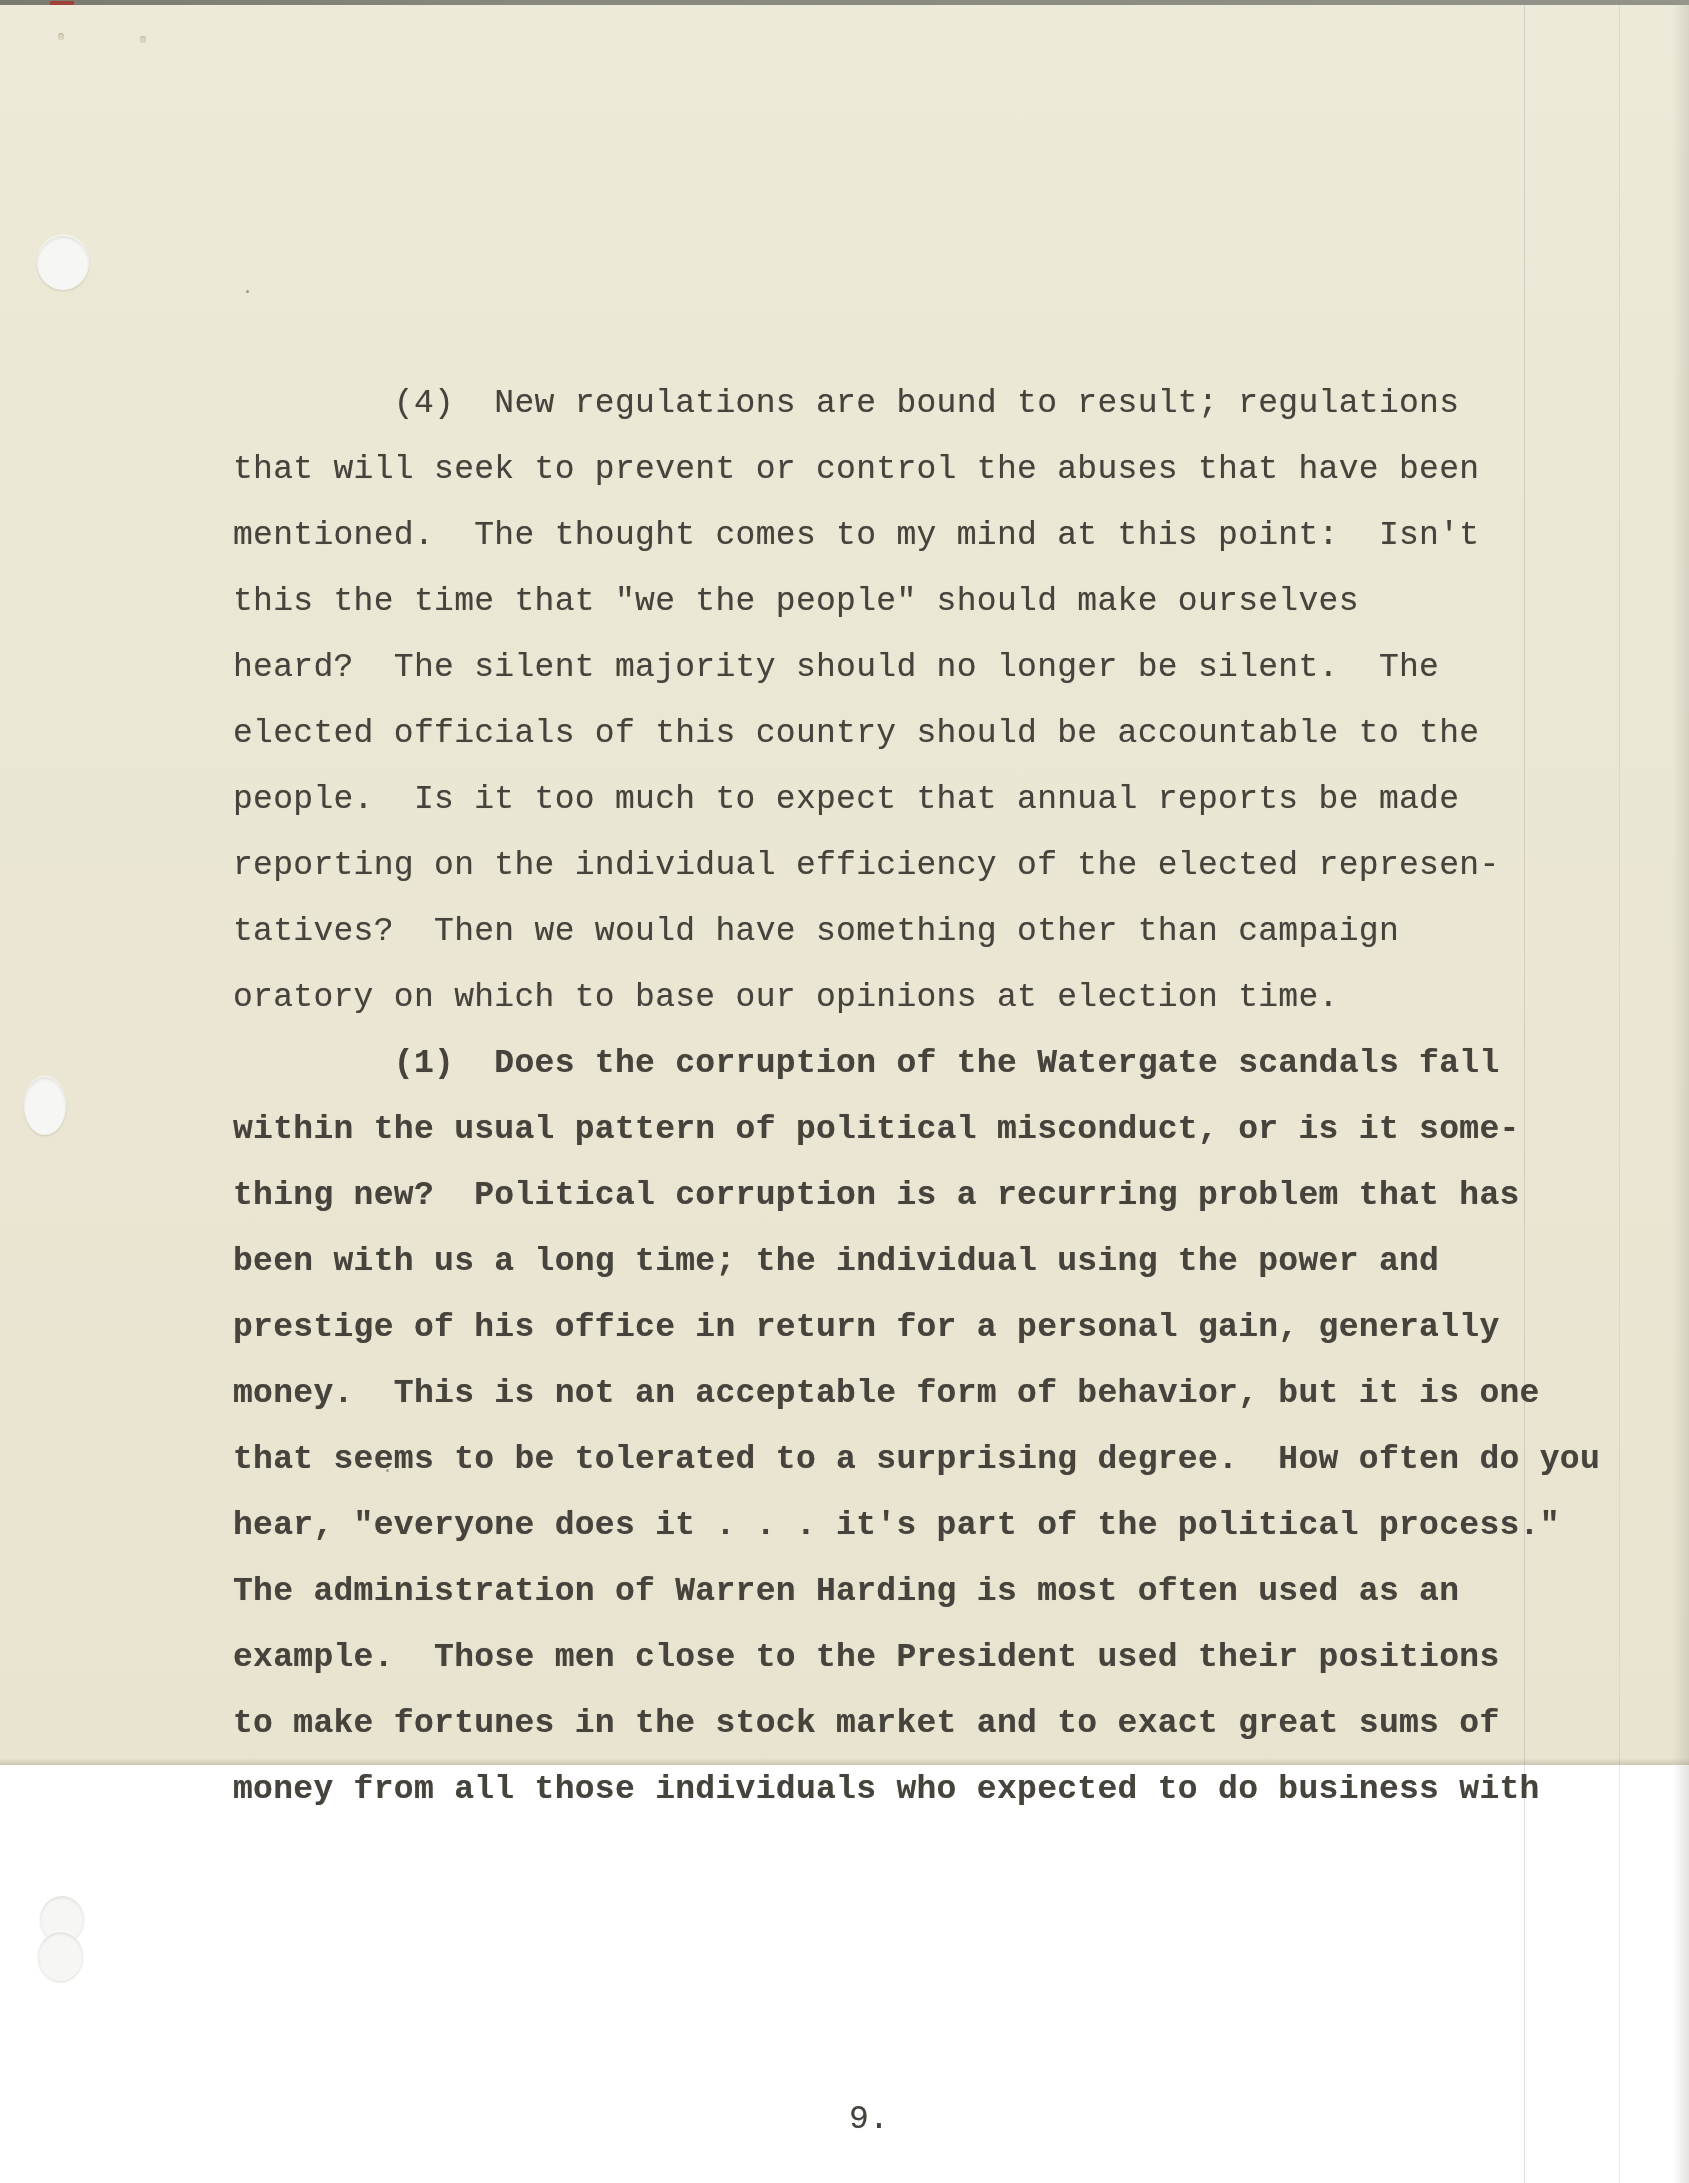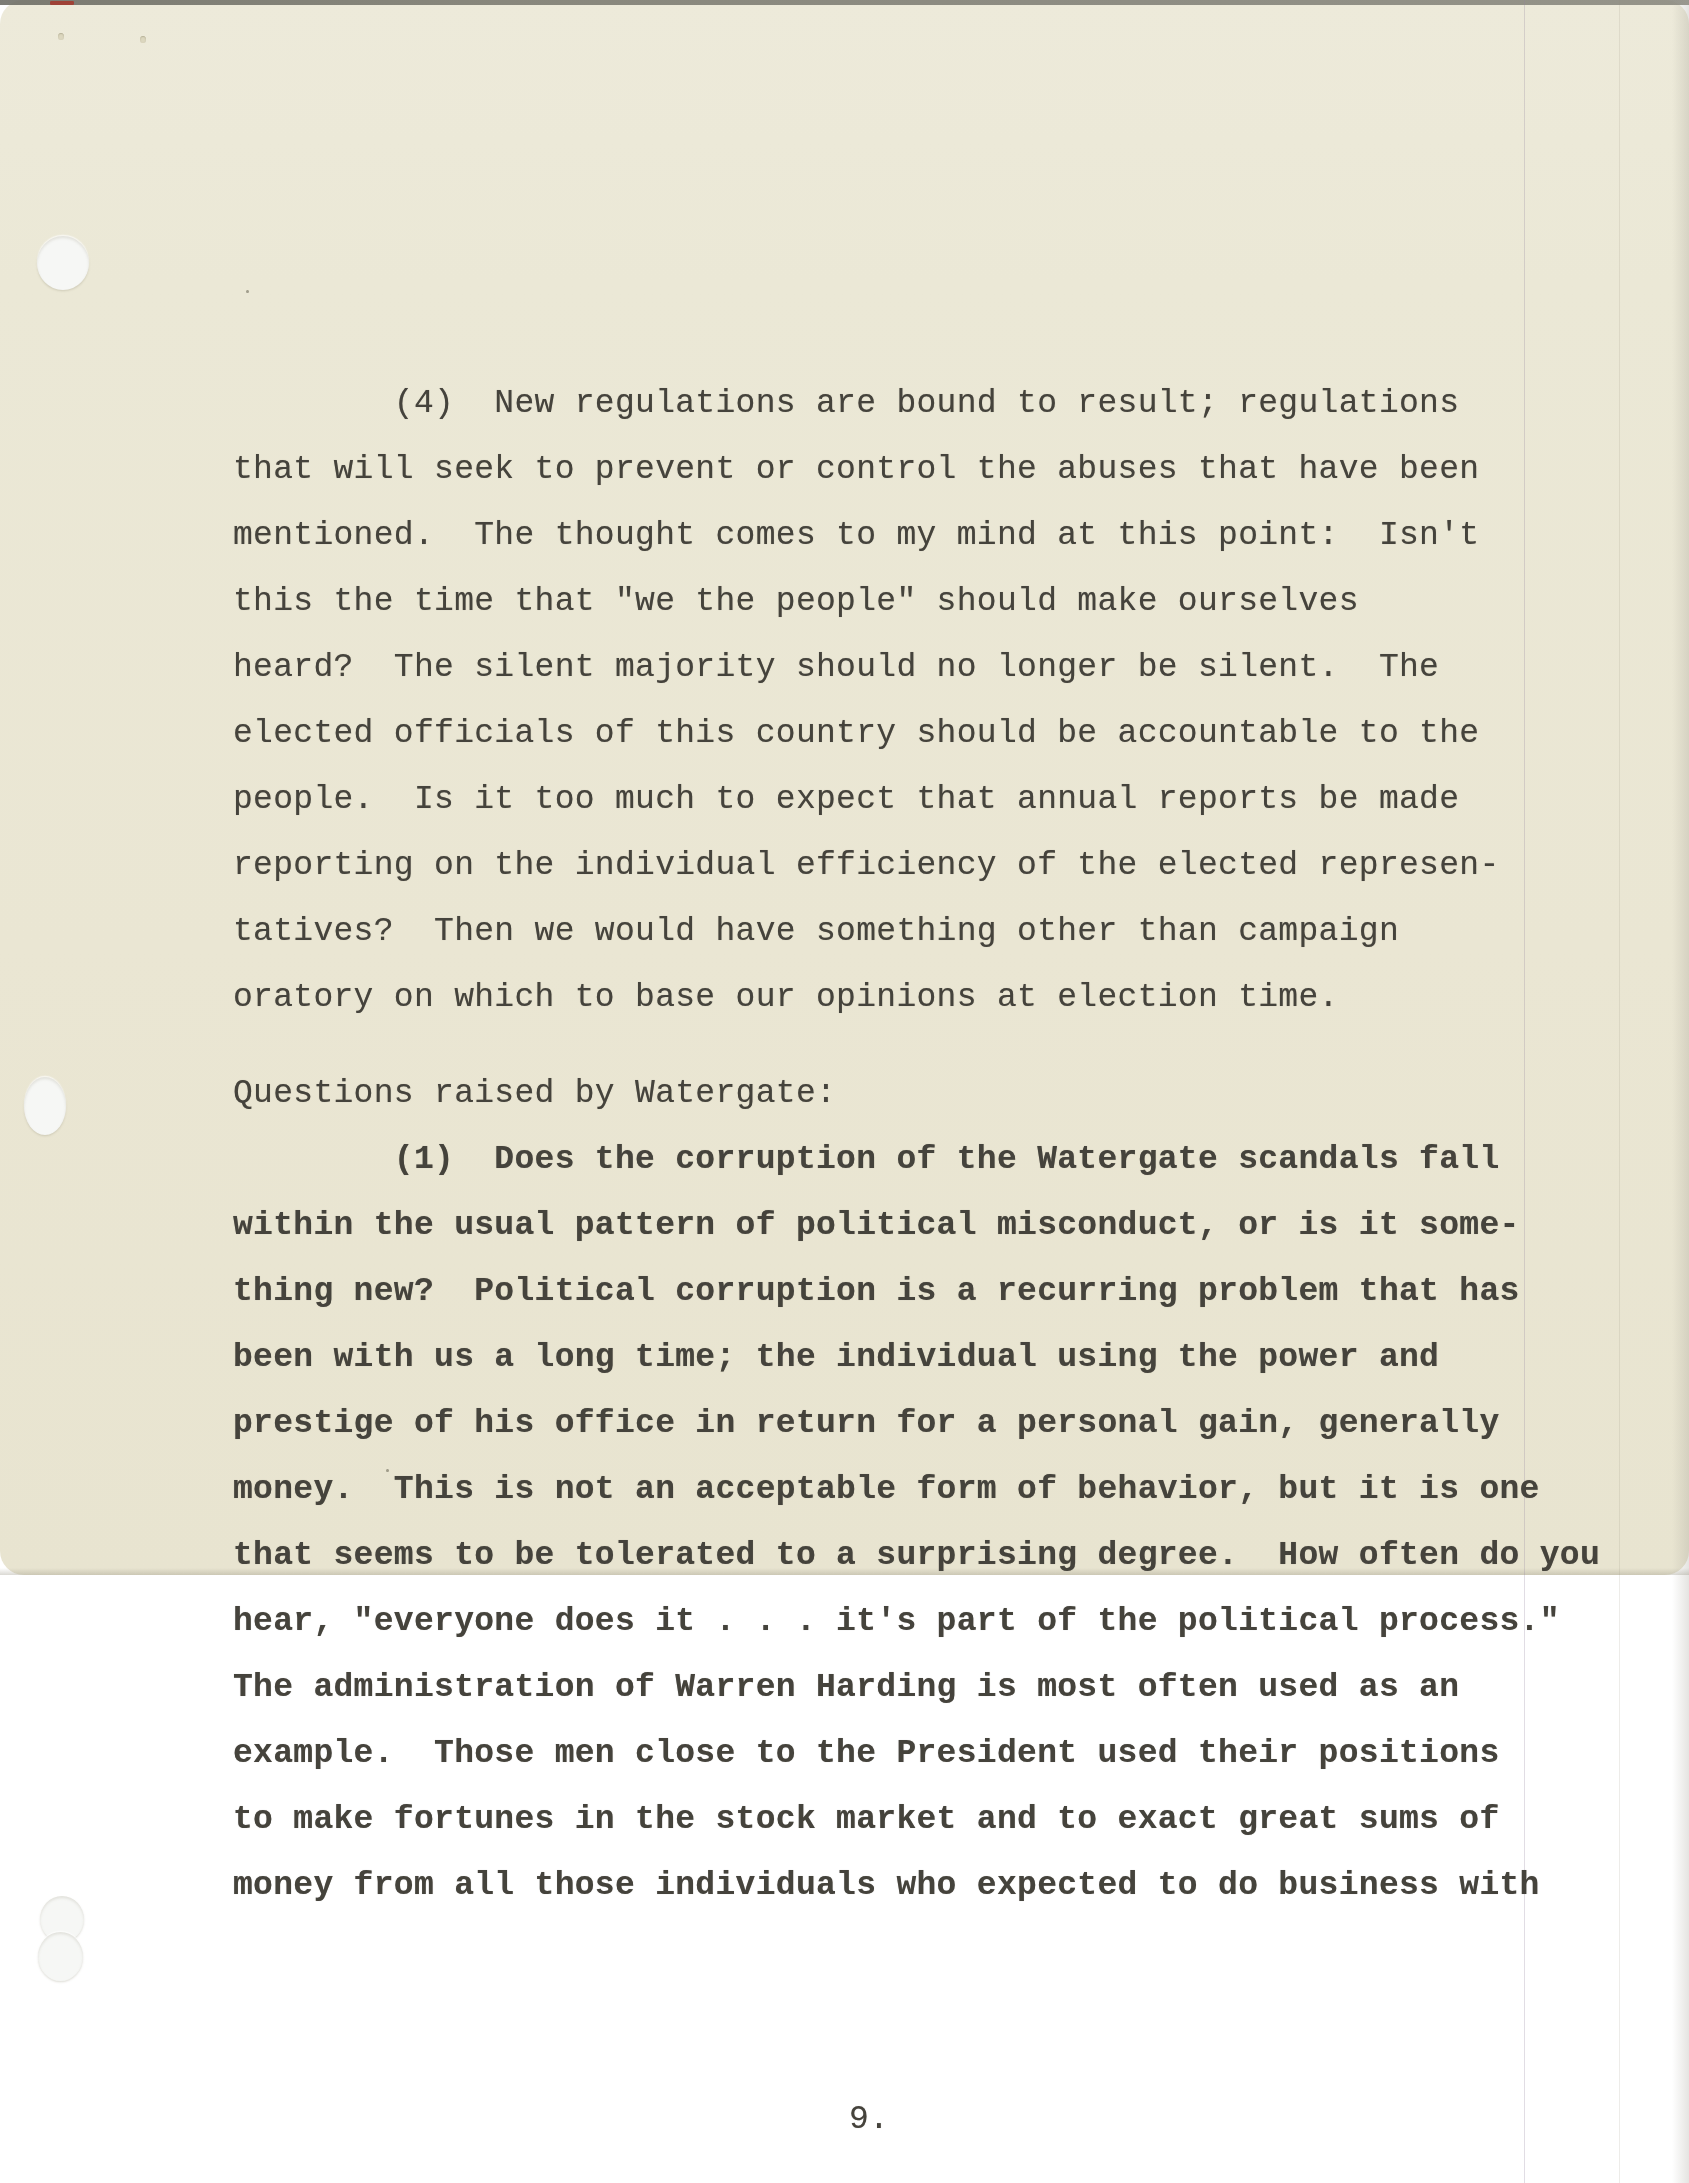--- a/index.html
+++ b/index.html
@@ -6,23 +6,22 @@
     margin: 0;
     padding: 0;
     width: 1689px;
     height: 2183px;
     overflow: hidden;
     font-family: "Liberation Mono", "DejaVu Sans Mono", monospace;
   }
   .page {
     position: relative;
     width: 1689px;
-    height: 1575px;
+    height: 1765px;
     background: linear-gradient(180deg, #edeada 0%, #ebe8d6 18%, #eae6d3 60%, #e8e4d0 100%);
-    border-radius: 24px;
   }
   
   .scan-top-edge {
     position: absolute;
     left: 0; top: 0;
     width: 1689px; height: 4.6px;
     background: linear-gradient(90deg, #6e6e66 0%, #7d7c72 30%, #84837a 70%, #8b8a80 100%);
     opacity: 0.9;
   }
   .red-mark {
@@ -143,21 +142,20 @@
     <div class="para first">        (4)  New regulations are bound to result; regulations
 that will seek to prevent or control the abuses that have been
 mentioned.  The thought comes to my mind at this point:  Isn't
 this the time that "we the people" should make ourselves
 heard?  The silent majority should no longer be silent.  The
 elected officials of this country should be accountable to the
 people.  Is it too much to expect that annual reports be made
 reporting on the individual efficiency of the elected represen-
 tatives?  Then we would have something other than campaign
 oratory on which to base our opinions at election time.</div>
-    <div class="section-heading">Questions raised by Watergate:</div>
     <div class="para second">        (1)  Does the corruption of the Watergate scandals fall
 within the usual pattern of political misconduct, or is it some-
 thing new?  Political corruption is a recurring problem that has
 been with us a long time; the individual using the power and
 prestige of his office in return for a personal gain, generally
 money.  This is not an acceptable form of behavior, but it is one
 that seems to be tolerated to a surprising degree.  How often do you
 hear, "everyone does it . . . it's part of the political process."
 The administration of Warren Harding is most often used as an
 example.  Those men close to the President used their positions

